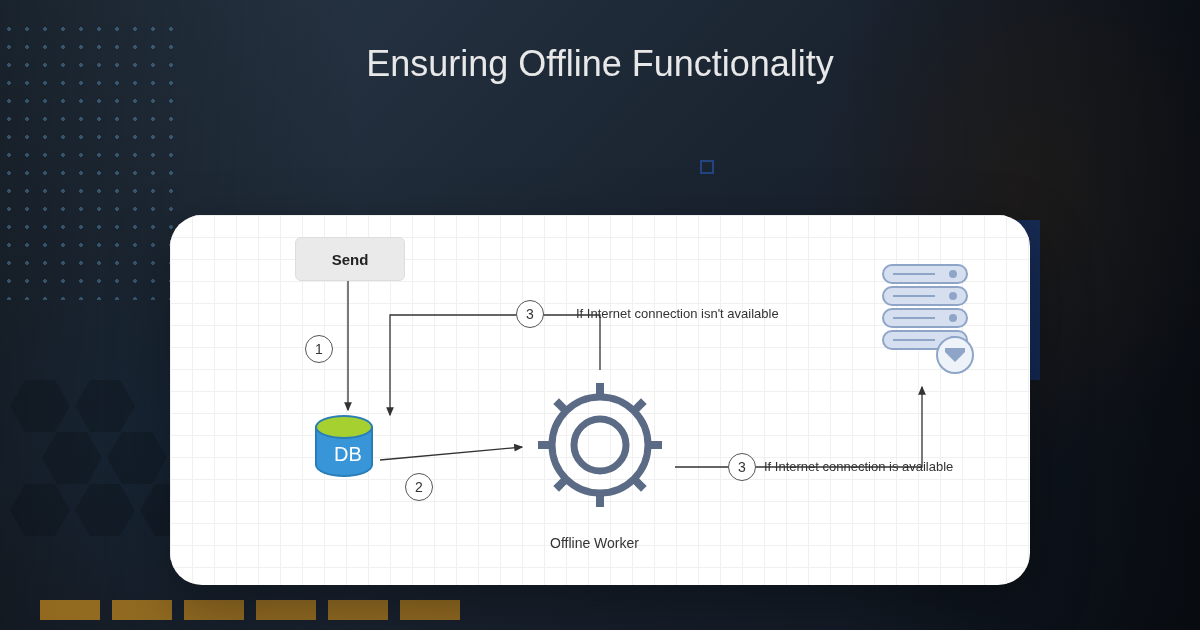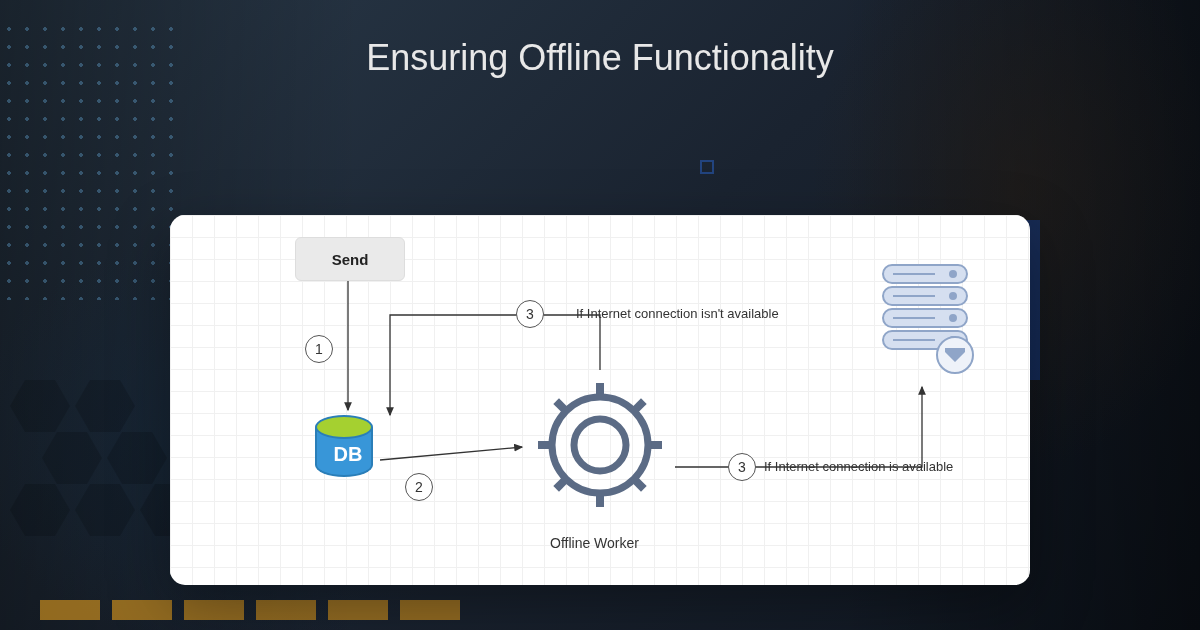--- a/index.html
+++ b/index.html
@@ -72,30 +72,30 @@
 .title {
   color: #fff;
   font-size: 58px;
   font-weight: 700;
   letter-spacing: -0.5px;
 }
 .subtitle {
   color: #e8e8e8;
   font-size: 36px;
   font-weight: 300;
-  margin-top: 2px;
+  margin-top: 8px;
 }
 .card {
   position: absolute;
   left: 170px;
   top: 215px;
   width: 860px;
   height: 370px;
   background: #fff;
-  border-radius: 15px;
+  border-radius: 32px;
   box-shadow: 0 20px 60px rgba(0,0,0,0.35);
   z-index: 10;
   overflow: hidden;
 }
 .grid-bg {
   position: absolute;
   inset: 0;
   background-image:
     linear-gradient(#f0f0f0 1px, transparent 1px),
     linear-gradient(90deg, #f0f0f0 1px, transparent 1px);
@@ -144,21 +144,21 @@
   border: 2px solid #2a7eb8;
   border-top: none;
   border-radius: 0 0 29px 29px / 0 0 12px 12px;
 }
 .db-label {
   position: absolute;
   top: 28px; left: 0;
   width: 66px;
   text-align: center;
   color: #fff;
-  font-weight: 700;
+  font-weight: 400;
   font-size: 20px;
 }
 .gear-icon {
   position: absolute;
   left: 360px; top: 160px;
   width: 140px; height: 140px;
 }
 .server-icon {
   position: absolute;
   right: 55px; top: 45px;

